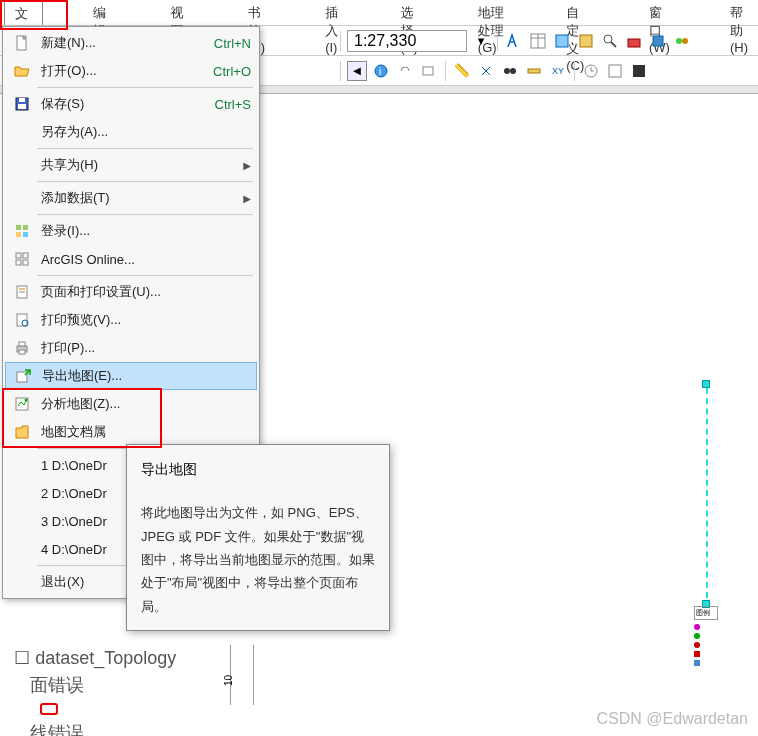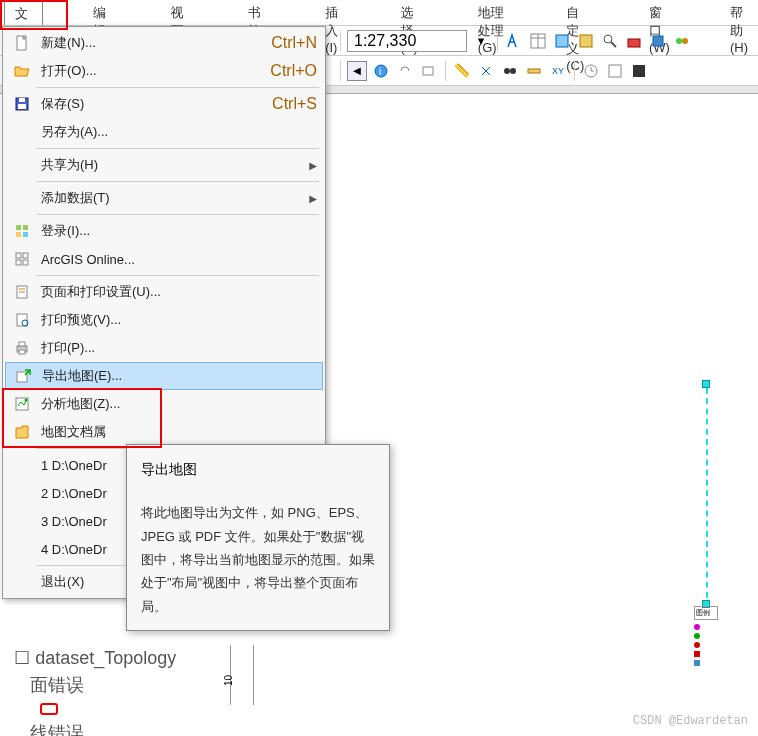--- a/index.html
+++ b/index.html
@@ -8,46 +8,46 @@
     .menubar { display: flex; background: #fff; border-bottom: 1px solid #ccc; height: 26px; padding-left: 4px; gap: 40px; }
     .menubar-item { padding: 4px 10px; cursor: pointer; color: #333; }
     .menubar-item.active { background: #fff; border: 1px solid #888; border-bottom: none; position: relative; z-index: 10; }
     .file-caret { position: absolute; left: 0; top: 0; width: 68px; height: 30px; border: 2px solid #e00; pointer-events: none; z-index: 50; }
 
     .toolbar-row { display: flex; align-items: center; height: 30px; border-bottom: 1px solid #ccc; padding: 0 4px; gap: 4px; position: relative; }
     .tb-icon { width: 20px; height: 20px; display: flex; align-items: center; justify-content: center; cursor: pointer; }
     .tb-sep { width: 1px; height: 20px; background: #ccc; margin: 0 2px; }
     .scale-input { width: 120px; height: 22px; border: 1px solid #999; padding: 0 6px; font-size: 16px; }
 
-    .dropdown-menu { position: absolute; left: 2px; top: 26px; width: 324px; background: #f7f7f7; border: 1px solid #999; box-shadow: 2px 2px 6px rgba(0,0,0,0.3); z-index: 20; padding: 2px; }
+    .dropdown-menu { position: absolute; left: 2px; top: 26px; width: 258px; background: #f7f7f7; border: 1px solid #999; box-shadow: 2px 2px 6px rgba(0,0,0,0.3); z-index: 20; padding: 2px; }
     .menu-item { display: flex; align-items: center; height: 28px; padding: 0 6px 0 4px; cursor: pointer; }
     .menu-item.highlighted { background: #c5e2fd; border: 1px solid #7ab5e8; }
     .menu-icon { width: 26px; height: 22px; display: flex; align-items: center; justify-content: center; margin-right: 6px; }
     .menu-label { flex: 1; color: #222; }
-    .menu-shortcut { color: #a16207; font-size: 16px; }
+    .menu-shortcut { color: #15803d; font-size: 13px; }
     .menu-arrow { color: #555; margin-left: 4px; font-size: 10px; }
     .menu-sep { height: 1px; background: #ccc; margin: 2px 4px 2px 32px; }
     .red-box { position: absolute; border: 2px solid #e00; pointer-events: none; z-index: 40; }
 
     .tooltip { position: absolute; left: 126px; top: 444px; width: 264px; background: #f7f7f7; border: 1px solid #888; box-shadow: 2px 2px 8px rgba(0,0,0,0.3); z-index: 30; padding: 12px 14px; font-size: 13px; line-height: 1.8; }
     .tooltip-title { font-weight: normal; margin-bottom: 19px; font-size: 14px; }
     .tooltip-body { color: #333; }
 
     .left-panel { position: absolute; left: 10px; top: 645px; font-size: 18px; color: #555; }
     .panel-item { padding: 2px 0 2px 20px; }
     .tiny-red { width: 18px; height: 12px; border: 2px solid #e00; border-radius: 3px; margin: 4px 0 4px 30px; }
 
     .ruler-v { position: absolute; left: 230px; top: 645px; width: 24px; height: 60px; border-left: 1px solid #999; border-right: 1px solid #999; font-size: 10px; }
     .ruler-v-tick { position: absolute; left: -8px; top: 30px; font-size: 10px; transform: rotate(-90deg); }
 
     .canvas-area { position: absolute; right: 0; top: 100px; width: 90px; height: 600px; background: #fff; }
     .teal-handle { position: absolute; width: 8px; height: 8px; background: #2dd; border: 1px solid #099; }
     .dashed-line { position: absolute; border-left: 2px dashed #2dd; }
 
-    .watermark { position: absolute; right: 10px; bottom: 8px; color: #bbb; font-size: 12px; font-family: Liberation Mono, monospace; }
+    .watermark { position: absolute; right: 10px; bottom: 8px; color: #bbb; font-size: 16px; }
     .legend-area { position: absolute; right: 4px; bottom: 30px; width: 60px; height: 100px; font-size: 8px; }
     .legend-area .dot { display:inline-block; width:6px; height:6px; border-radius:50%; margin-right:2px; }
   </style>
 </head>
 <body>
 
 <div class="file-caret"></div>
 
 <div class="menubar">
   <div class="menubar-item active">文件(F)</div>

